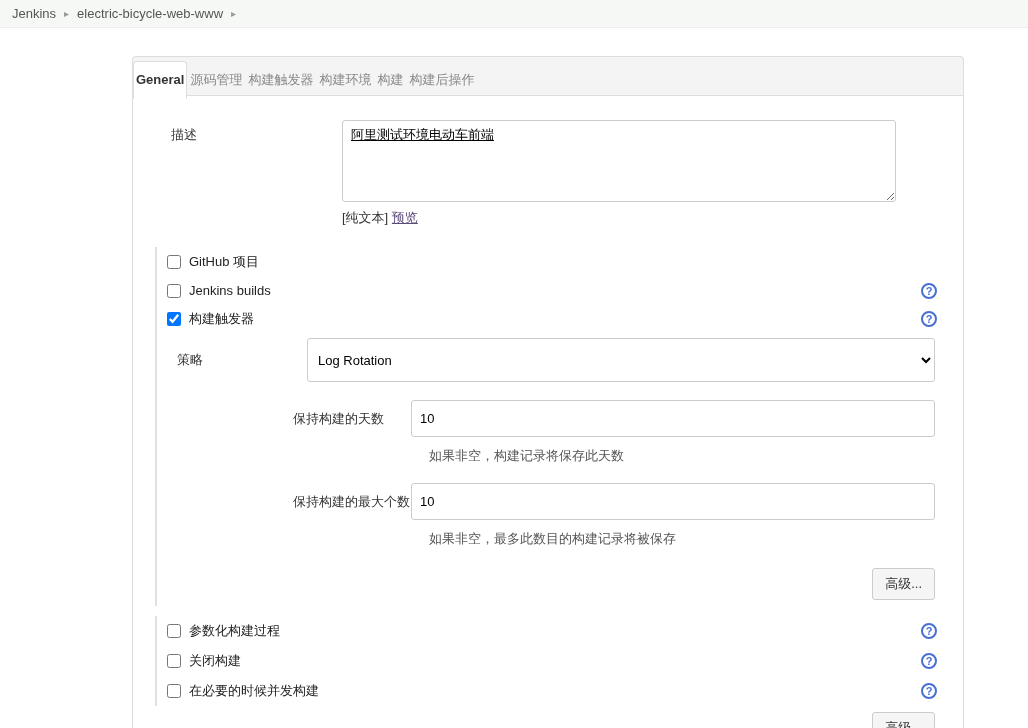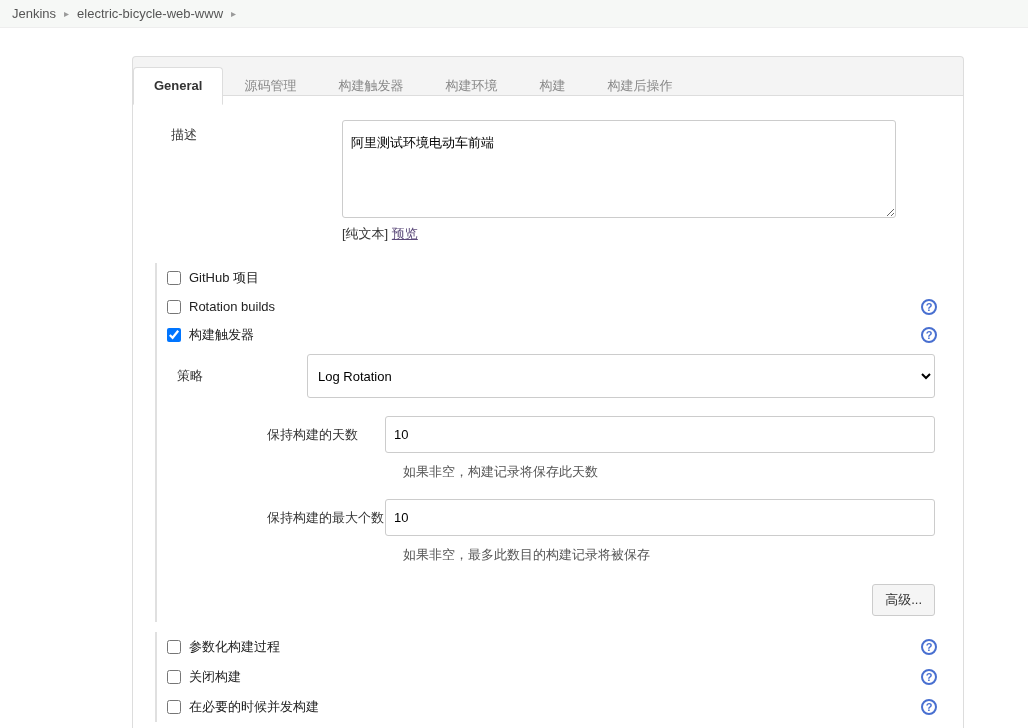--- a/index.html
+++ b/index.html
@@ -31,27 +31,27 @@
 }
 .tabbar {
   display: flex;
   border-bottom: 1px solid #ddd;
   background: #f4f4f4;
   border-radius: 4px 4px 0 0;
   border: 1px solid #ddd;
   border-bottom: none;
 }
 .tab {
-  padding: 10px 20px;
+  padding: 10px 2px;
   color: #888;
   cursor: pointer;
   border-right: 1px solid transparent;
   border-left: 1px solid transparent;
   position: relative;
-  top: 10px;
+  top: 4px;
 }
 .tab.active {
   background: #fff;
   color: #333;
   font-weight: bold;
   border: 1px solid #ddd;
   border-bottom: 1px solid #fff;
   border-radius: 4px 4px 0 0;
 }
 .panel {
@@ -72,27 +72,28 @@
   padding-top: 6px;
   padding-left: 20px;
   color: #333;
 }
 .form-field {
   flex: 1;
 }
 textarea.desc {
   width: 100%;
   max-width: 554px;
-  height: 98px;
+  height: 82px;
   border: 1px solid #ccc;
   border-radius: 3px;
-  padding: 13px 8px;
+  padding: 5px 8px;
   font-family: inherit;
   font-size: 13px;
   resize: both;
+  text-decoration: underline;
 }
 .desc-hint {
   margin-top: 4px;
   font-size: 13px;
   color: #333;
 }
 .desc-hint a {
   color: #5c4a7a;
   text-decoration: underline;
 }
@@ -184,21 +185,21 @@
   background: #f5f5f5;
   border: 1px solid #ccc;
   border-radius: 3px;
   padding: 6px 12px;
   font-size: 13px;
   cursor: pointer;
   color: #333;
 }
 .spacer { height: 10px; }
 .indented-sub {
-  padding-left: 92px;
+  padding-left: 118px;
 }
 </style>
 </head>
 <body>
 
 <div class="breadcrumb">
   <a href="#">Jenkins</a>
   <span class="sep">▸</span>
   <a href="#">electric-bicycle-web-www</a>
   <span class="sep">▸</span>
@@ -231,21 +232,21 @@
 
     <div class="vbar-block">
 
       <div class="checkbox-row">
         <input type="checkbox" style="">
         <span class="cb-label">GitHub 项目</span>
       </div>
 
       <div class="checkbox-row">
         <input type="checkbox" style="">
-        <span class="cb-label">Rotation builds</span>
+        <span class="cb-label">Jenkins builds</span>
         <span class="help-icon">?</span>
       </div>
 
       <div class="checkbox-row">
         <input type="checkbox" checked="" style="">
         <span class="cb-label">构建触发器</span>
         <span class="help-icon">?</span>
       </div>
 
       <div class="strategy-row">

